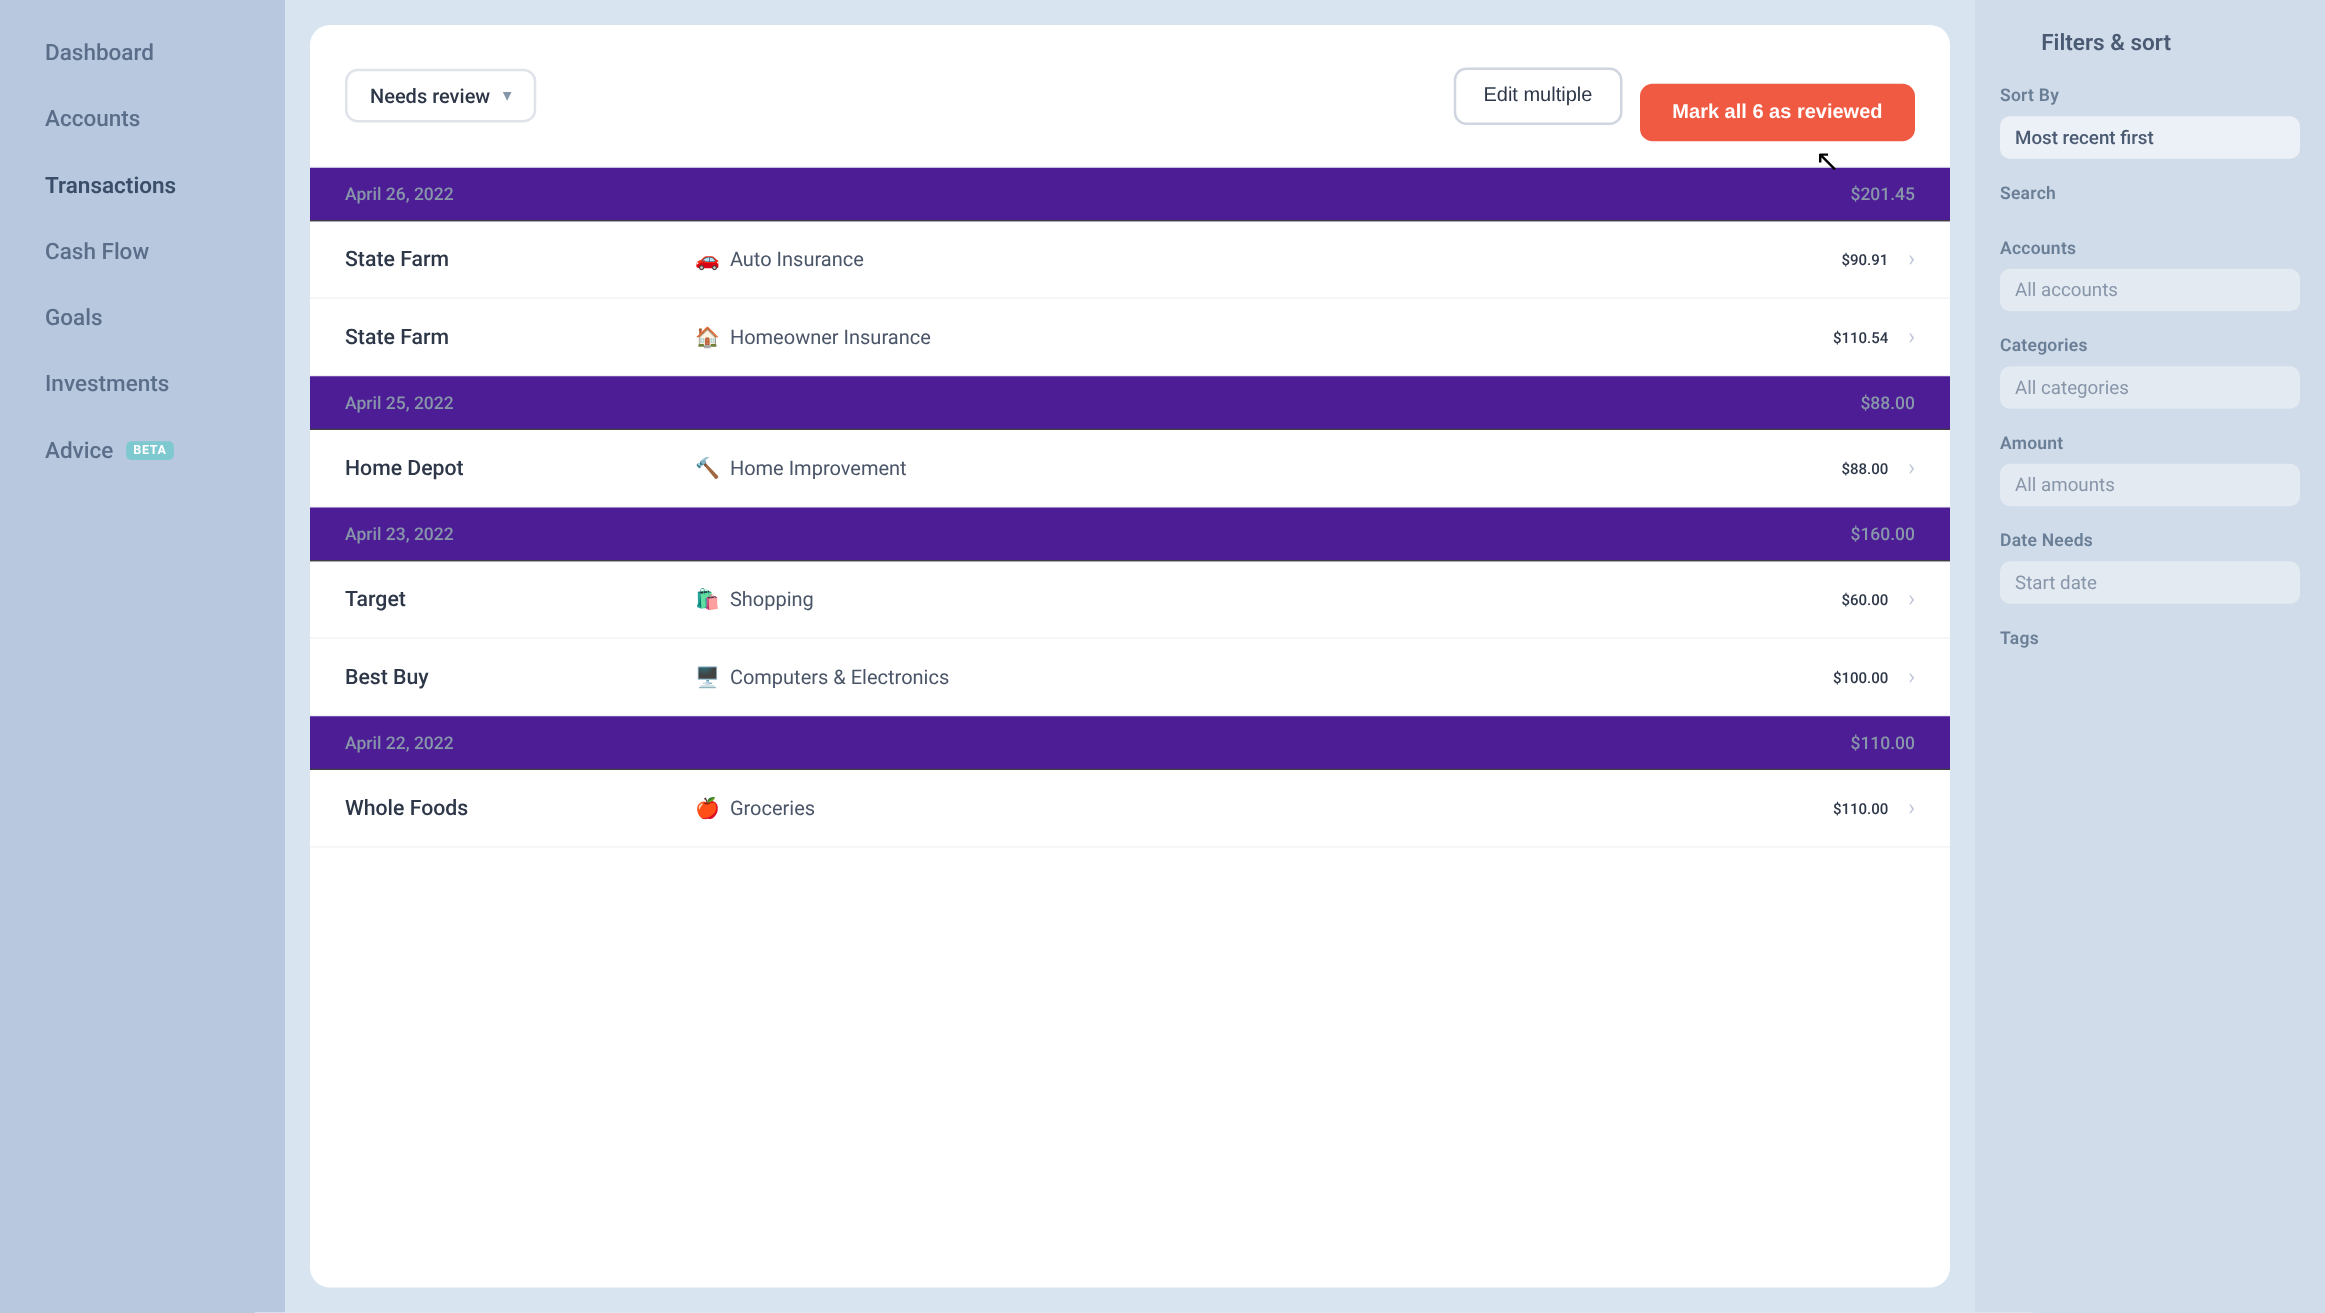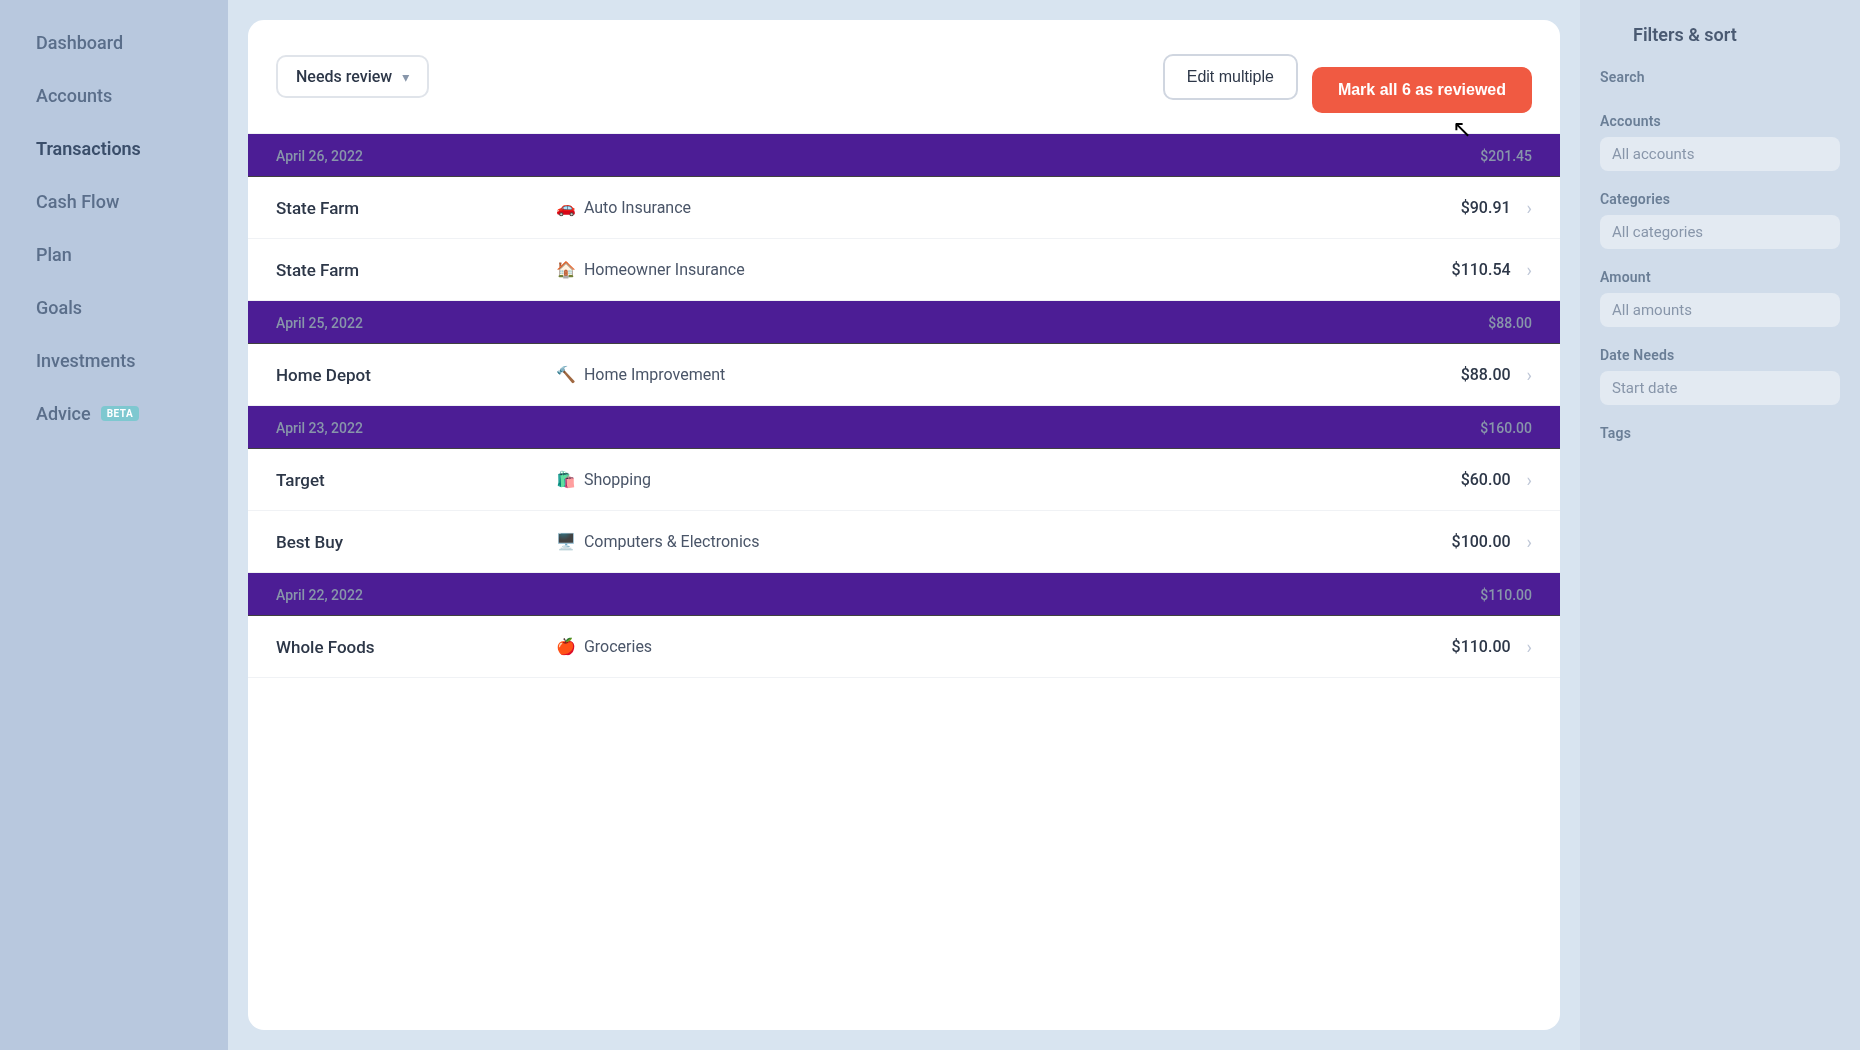--- a/index.html
+++ b/index.html
@@ -166,21 +166,21 @@
     }
     .transaction-category {
       flex: 1;
       font-size: 16px;
       color: #4a5568;
       display: flex;
       align-items: center;
       gap: 8px;
     }
     .transaction-amount {
-      font-size: 16px;
+      font-size: 12px;
       font-weight: 500;
       color: #2d3748;
       margin-right: 16px;
     }
     .chevron-right {
       color: #c0c8d8;
       font-size: 18px;
     }
 
     
@@ -234,23 +234,20 @@
   <div class="sidebar-item">
     <span>Accounts</span>
   </div>
   <div class="sidebar-item active">
     <span>Transactions</span>
   </div>
   <div class="sidebar-item">
     <span>Cash Flow</span>
   </div>
   <div class="sidebar-item">
-    <span>Plan</span>
-  </div>
-  <div class="sidebar-item">
     <span>Goals</span>
   </div>
   <div class="sidebar-item">
     <span>Investments</span>
   </div>
   <div class="sidebar-item">
     <span>Advice</span>
     <span class="beta-badge">BETA</span>
   </div>
 </nav>
@@ -346,20 +343,24 @@
         <span class="chevron-right">›</span>
       </div>
 
     </div>
   </div>
 </div>
 
 <aside class="filters-panel">
   <div class="filters-title">Filters &amp; sort</div>
 
+  <div class="filter-section">
+    <div class="filter-label">Sort By</div>
+    <div class="filter-value highlighted">Most recent first</div>
+  </div>
 
   <div class="filter-section">
     <div class="filter-label">Search</div>
   </div>
 
   <div class="filter-section">
     <div class="filter-label">Accounts</div>
     <div class="filter-value">All accounts</div>
   </div>
 

